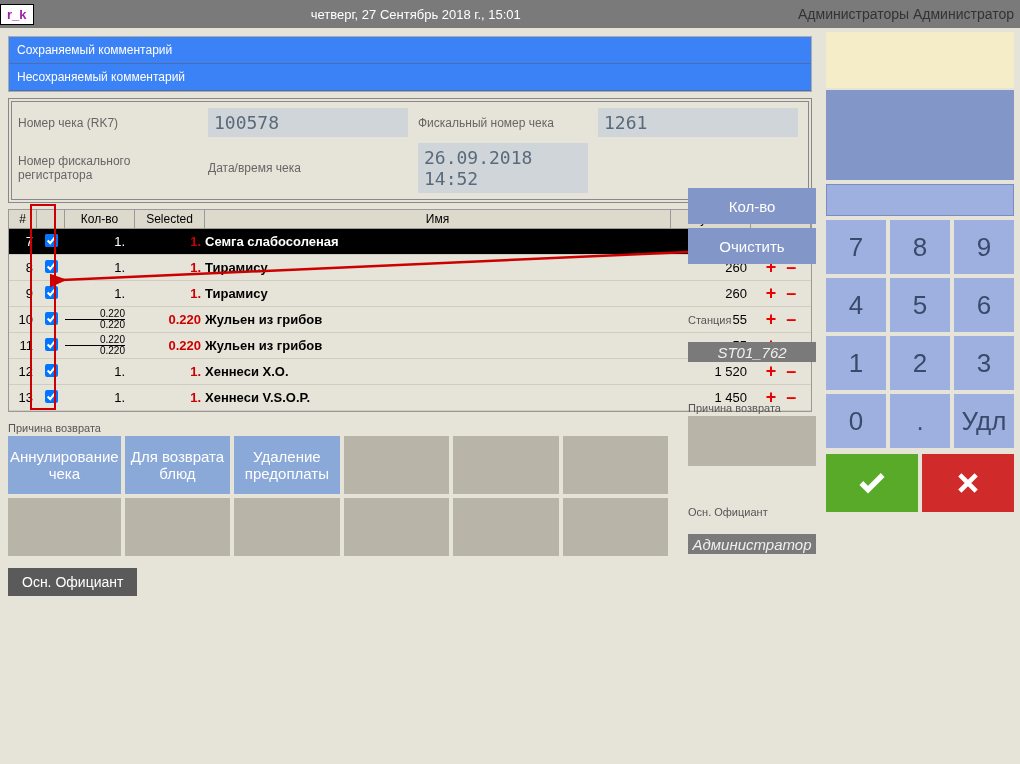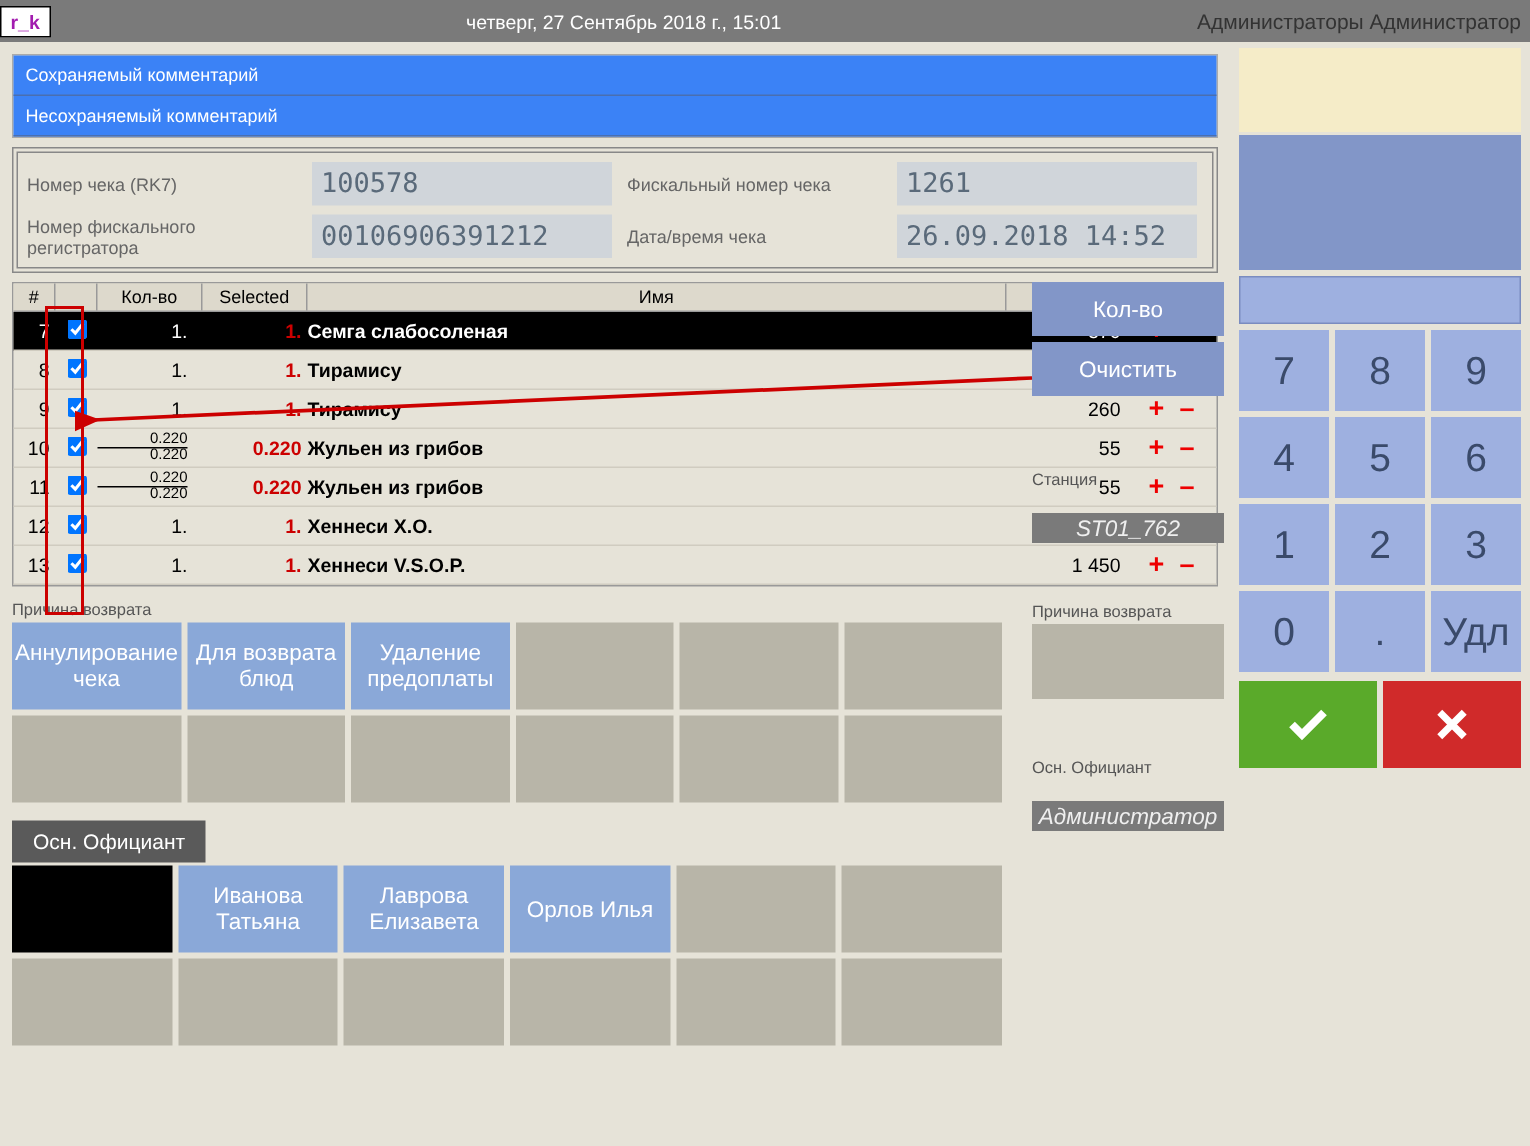--- a/index.html
+++ b/index.html
@@ -91,21 +91,20 @@
       <div class="comment-row">Сохраняемый комментарий</div>
       <div class="comment-row">Несохраняемый комментарий</div>
     </div>
 
     <div class="info-box">
       <div class="lbl">Номер чека (RK7)</div>
       <div class="val">100578</div>
       <div class="lbl">Фискальный номер чека</div>
       <div class="val">1261</div>
       <div class="lbl">Номер фискального регистратора</div>
-      <div class="val">00106906391212</div>
       <div class="lbl">Дата/время чека</div>
       <div class="val">26.09.2018 14:52</div>
     </div>
 
     <div class="table-wrap">
       <div class="table-head">
         <div class="th-num">#</div>
         <div class="th-chk"></div>
         <div class="th-qty">Кол-во</div>
         <div class="th-sel">Selected</div>
@@ -235,34 +234,20 @@
         <div class="reason-btn"></div>
         <div class="reason-btn"></div>
         <div class="reason-btn"></div>
         <div class="reason-btn"></div>
         <div class="reason-btn"></div>
         <div class="reason-btn"></div>
         <div class="reason-btn"></div>
       </div>
 
     <div class="osn-btn">Осн. Официант</div>
-    <div class="waiter-grid" id="waiters" style="width:660px;">
-        <div class="waiter-btn current"></div>
-        <div class="waiter-btn active">Иванова Татьяна</div>
-        <div class="waiter-btn active">Лаврова Елизавета</div>
-        <div class="waiter-btn active">Орлов Илья</div>
-        <div class="waiter-btn"></div>
-        <div class="waiter-btn"></div>
-        <div class="waiter-btn"></div>
-        <div class="waiter-btn"></div>
-        <div class="waiter-btn"></div>
-        <div class="waiter-btn"></div>
-        <div class="waiter-btn"></div>
-        <div class="waiter-btn"></div>
-      </div>
   </div>
 
   <div class="right">
     <div class="right-top-pad"></div>
     <div style="background:#8296c8; height:90px; margin-bottom:4px;"></div>
     <div class="display-box"></div>
     <div class="keypad" id="keypad">
         <div class="key">7</div>
         <div class="key">8</div>
         <div class="key">9</div>

